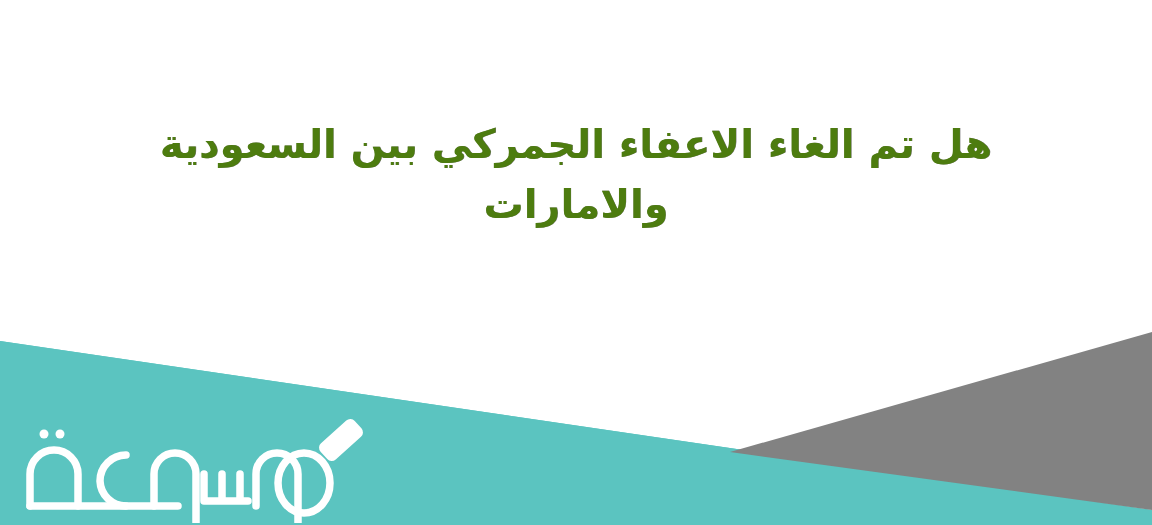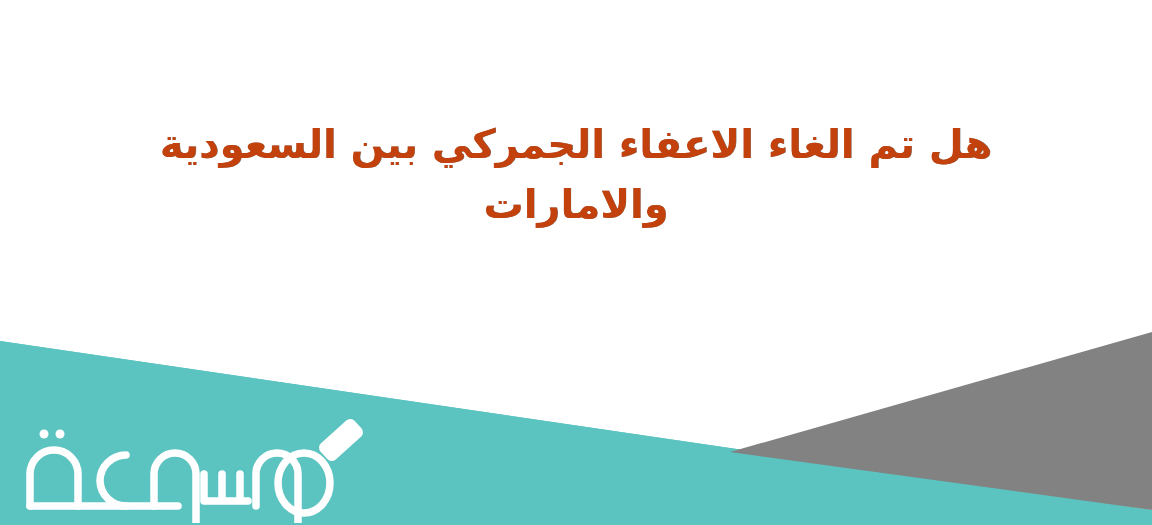--- a/index.html
+++ b/index.html
@@ -27,21 +27,21 @@
     display: flex;
     align-items: center;
     justify-content: center;
     box-sizing: border-box;
     padding: 0 96px;
   }
   .headline {
     direction: rtl;
     unicode-bidi: bidi-override;
     text-align: center;
-    color: #c2410c;
+    color: #4d7c0f;
     font-family: "DejaVu Sans", "Liberation Sans", sans-serif;
     font-weight: 700;
     font-size: 40px;
     line-height: 1.50;
     letter-spacing: 0px;
     width: 905px;
     margin: 0;
     margin-top: 18px;
     text-shadow: 0.4px 0 0 rgba(10,10,10,0.55);
   }

